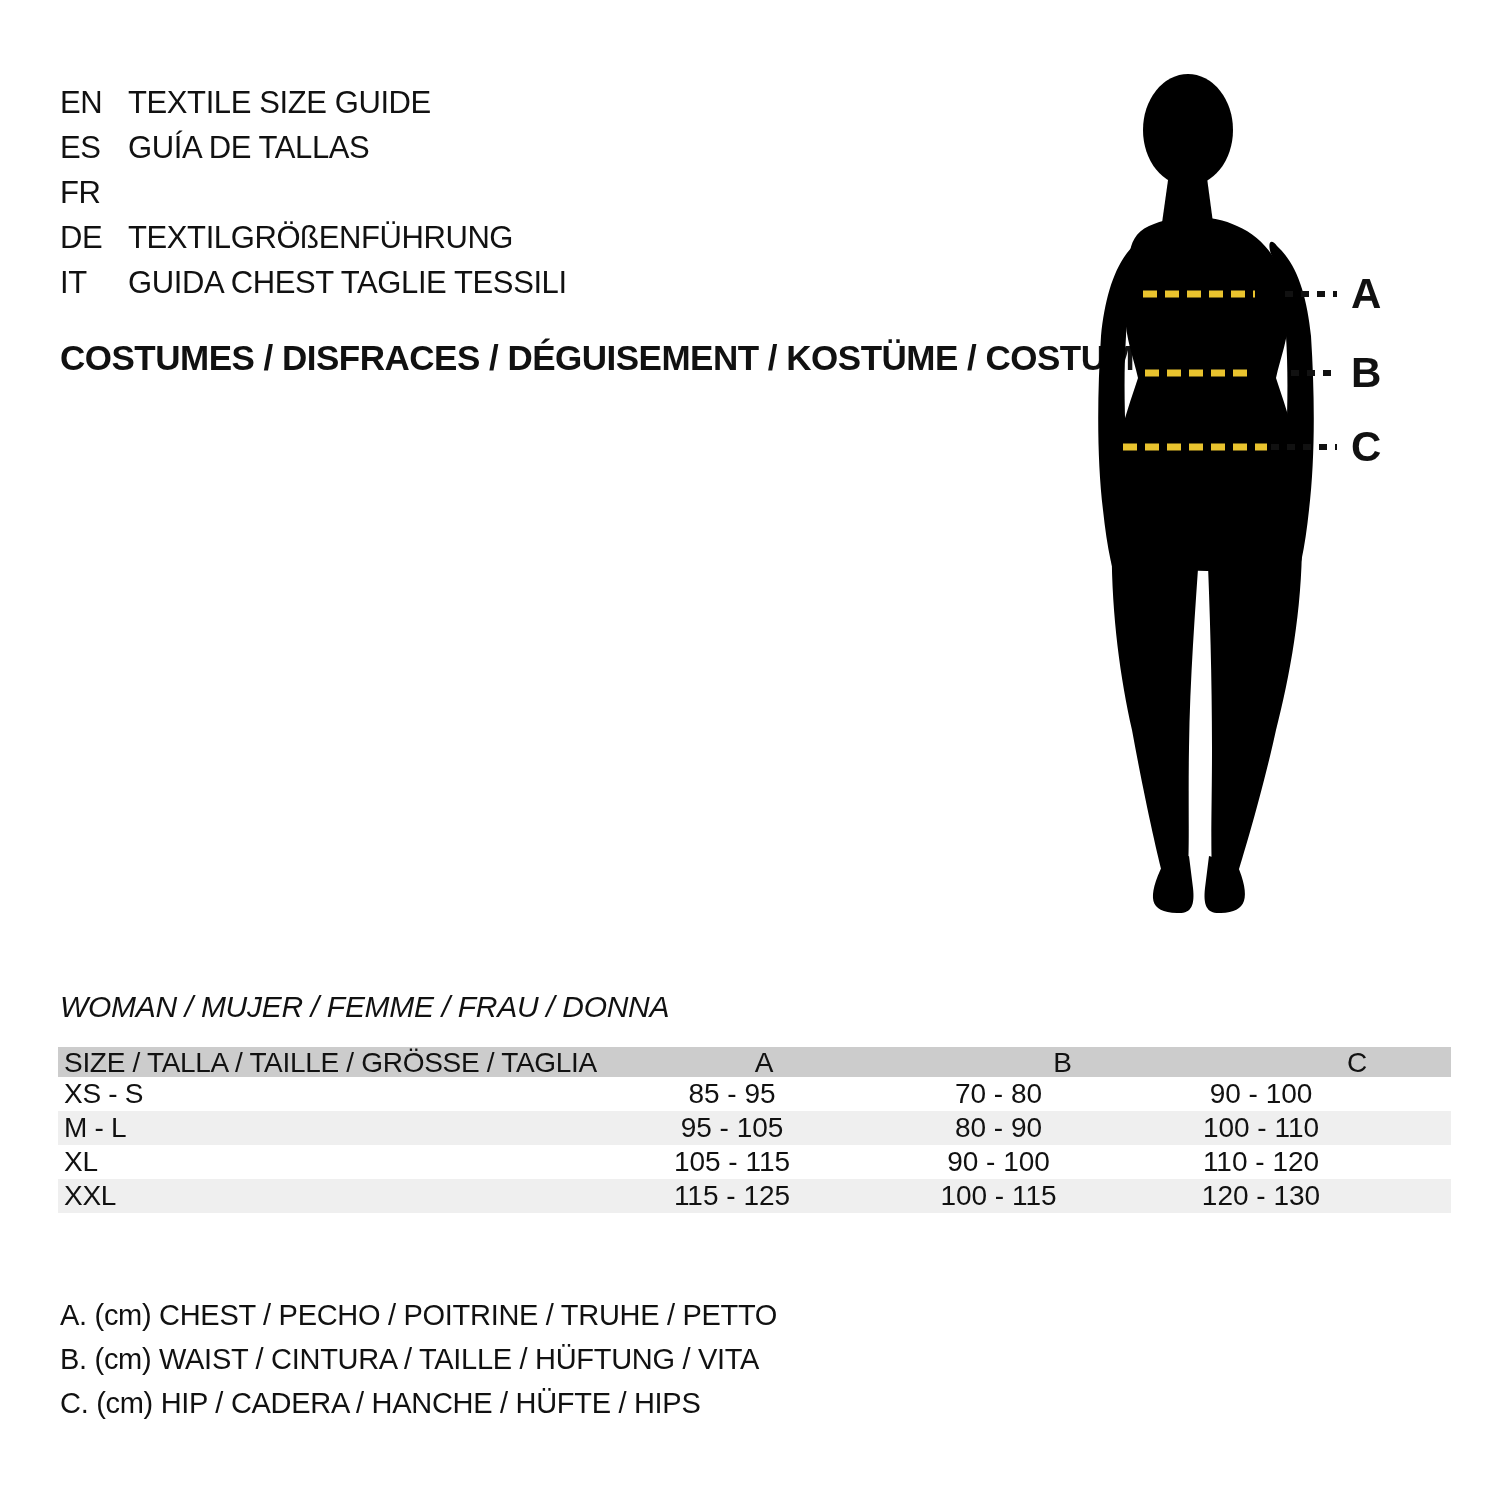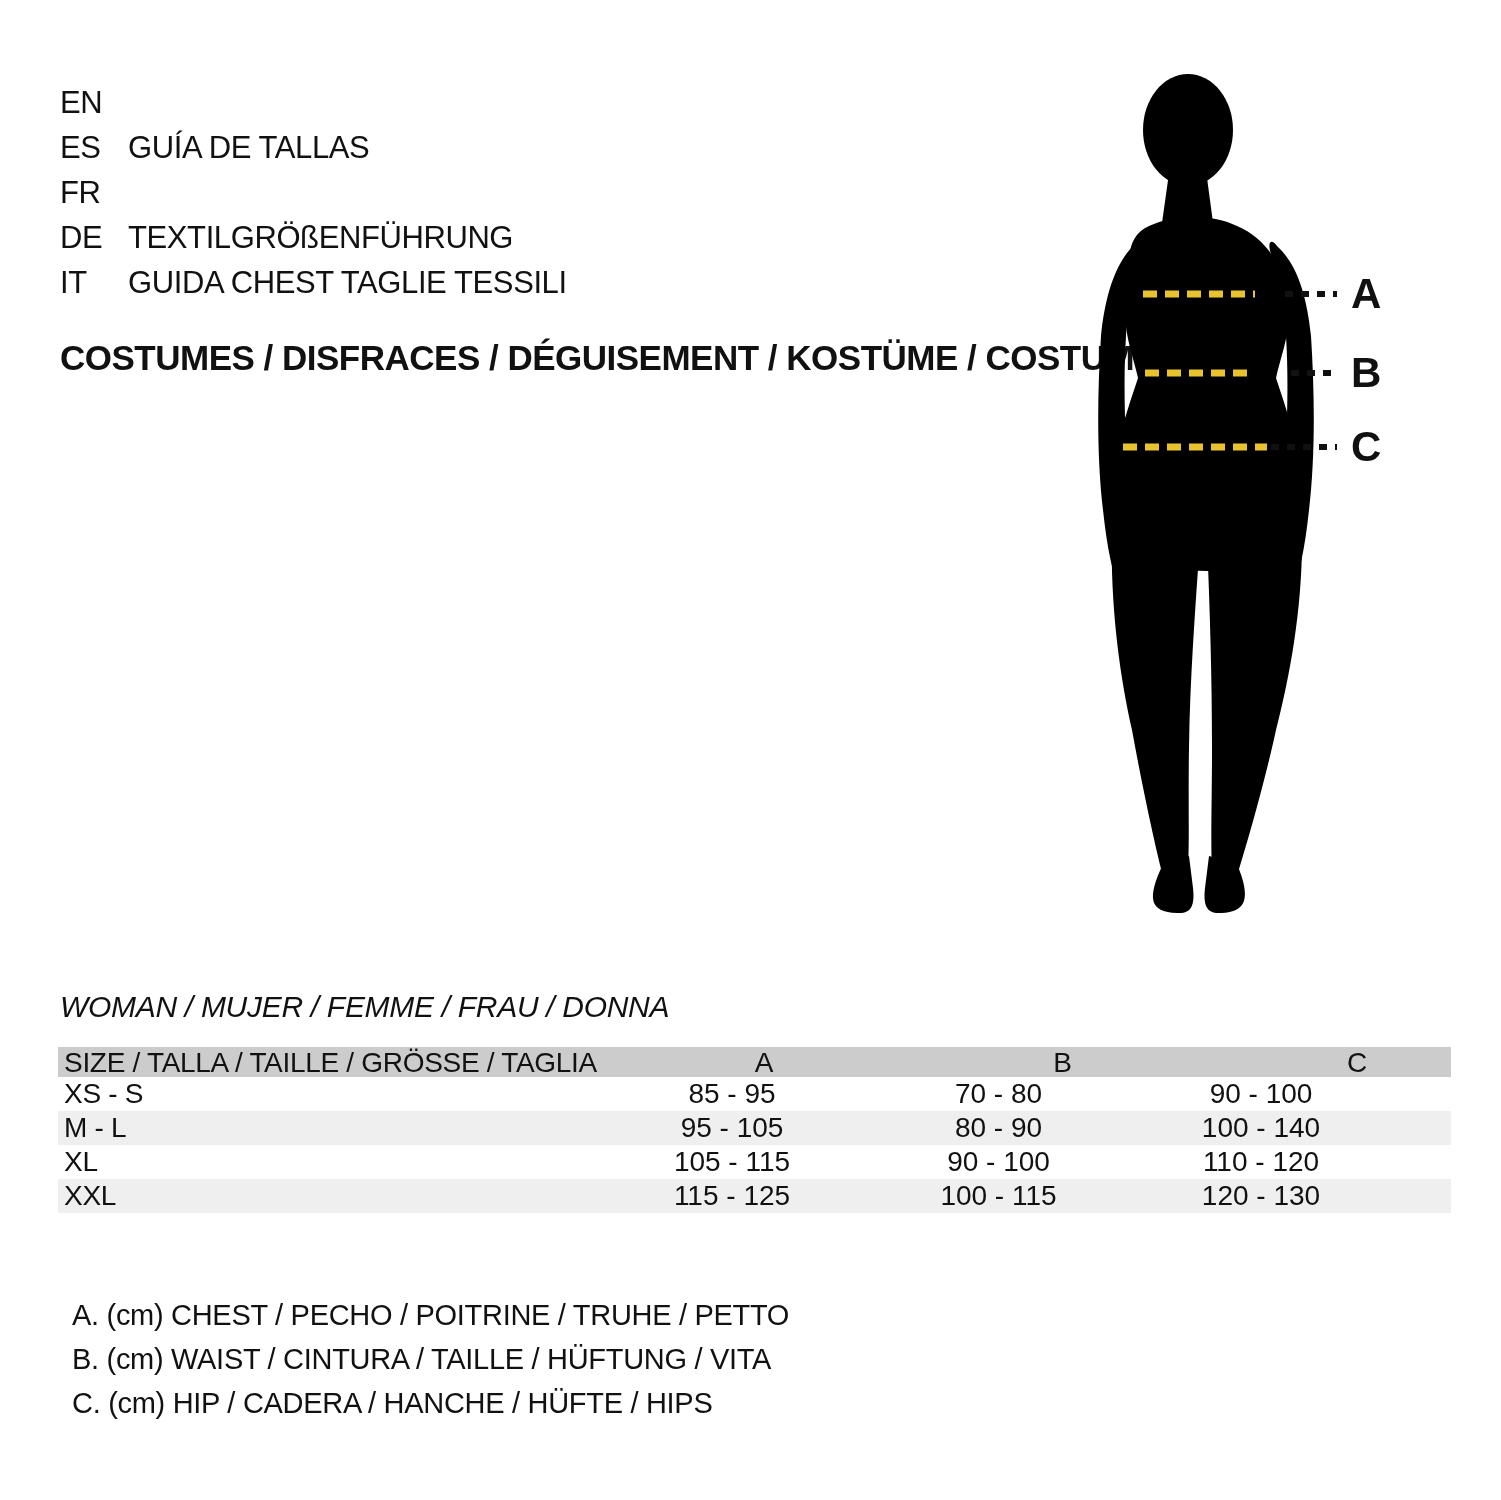--- a/index.html
+++ b/index.html
@@ -31,30 +31,31 @@
   
   .size-table { position:absolute; left:58px; top:1047px; width:1393px; font-size:28px; }
   .t-row { display:grid; grid-template-columns:540px 268px 265px 260px; align-items:center; height:34px; }
   .t-header { height:30px; background:#cccccc;gap:32px; }
   .t-row:nth-child(odd):not(.t-header) { background:#efefef; }
   .c-size { padding-left:6px; text-align:left; letter-spacing:-0.3px; white-space:nowrap; }
   .c-val { text-align:center; white-space:nowrap; }
 
   
   .legend { position:absolute; left:60px; top:1293px; }
-  .legend-line { height:44px; line-height:44px; font-size:29px; letter-spacing:-0.3px; white-space:nowrap;margin-left:12px; }
+  .legend-line { height:44px; line-height:44px; font-size:29px; letter-spacing:-0.3px; white-space:nowrap; }
 </style>
 </head>
 <body>
 
 <div class="page">
 
   <div class="languages">
     <div class="lang-row">
       <span class="lang-code">EN</span>
+      <span class="lang-label">TEXTILE SIZE GUIDE</span>
     </div>
     <div class="lang-row">
       <span class="lang-code">ES</span>
       <span class="lang-label">GUÍA DE TALLAS</span>
     </div>
     <div class="lang-row">
       <span class="lang-code">FR</span>
     </div>
     <div class="lang-row">
       <span class="lang-code">DE</span>
@@ -155,21 +156,21 @@
     <div class="t-row">
       <div class="c-size">XS - S</div>
       <div class="c-val">85 - 95</div>
       <div class="c-val">70 - 80</div>
       <div class="c-val">90 - 100</div>
     </div>
     <div class="t-row">
       <div class="c-size">M - L</div>
       <div class="c-val">95 - 105</div>
       <div class="c-val">80 - 90</div>
-      <div class="c-val">100 - 140</div>
+      <div class="c-val">100 - 110</div>
     </div>
     <div class="t-row">
       <div class="c-size">XL</div>
       <div class="c-val">105 - 115</div>
       <div class="c-val">90 - 100</div>
       <div class="c-val">110 - 120</div>
     </div>
     <div class="t-row">
       <div class="c-size">XXL</div>
       <div class="c-val">115 - 125</div>

